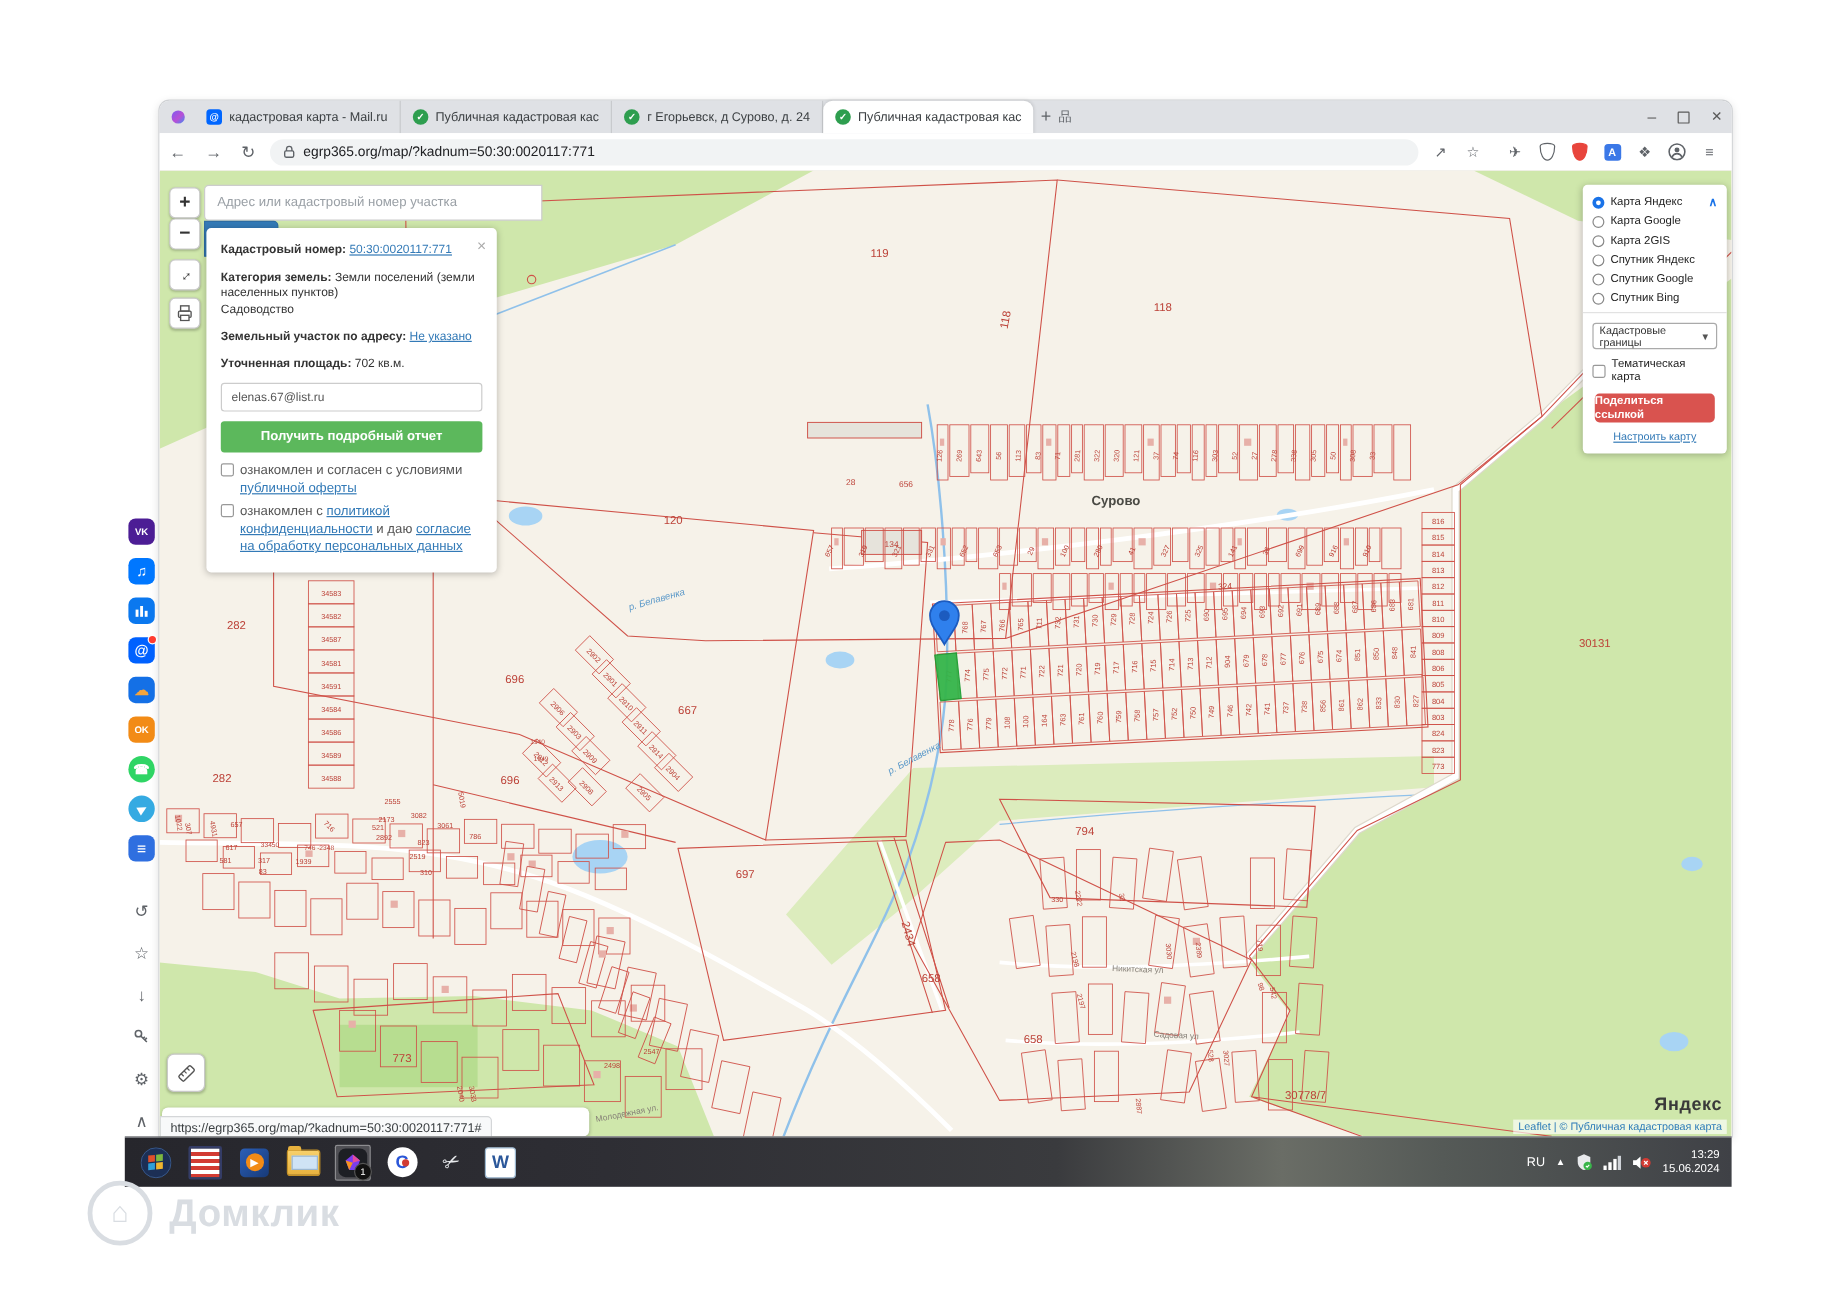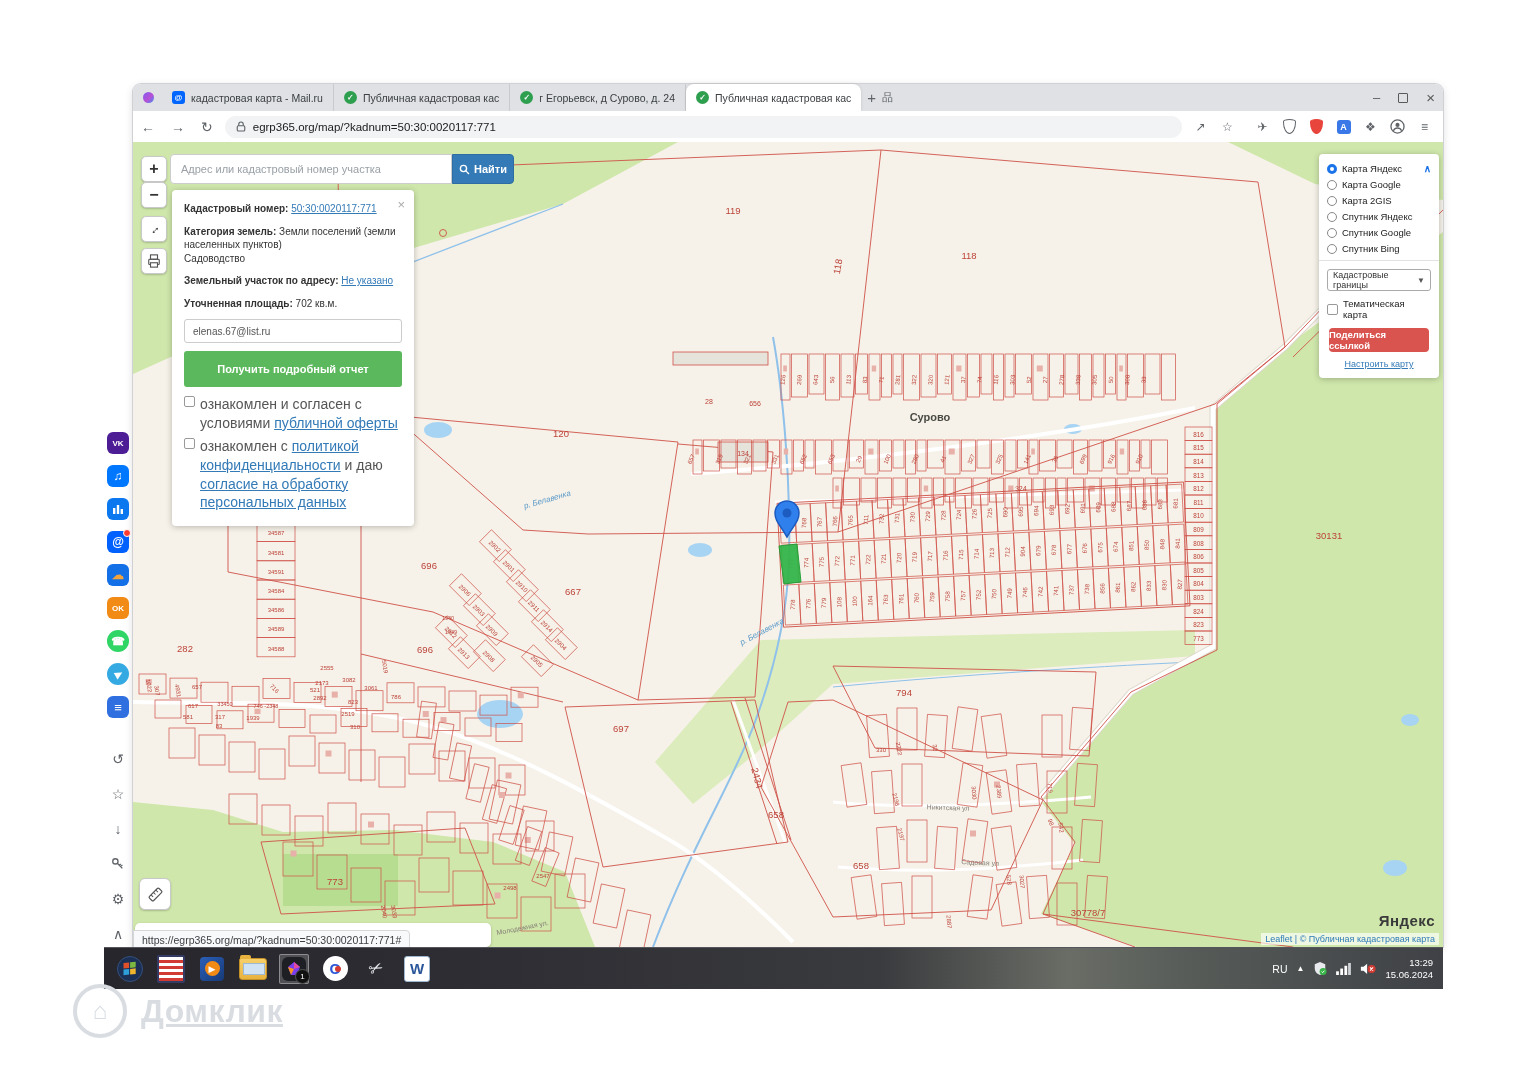--- a/index.html
+++ b/index.html
@@ -35,37 +35,37 @@
   
   .maparea{position:absolute;left:0;top:58px;width:1310px;height:805px;overflow:hidden;background:#f6f2e9;cursor:grab;}
   svg text{font-family:"Liberation Sans",sans-serif;}
   .cell{fill:none;stroke:#cf5148;stroke-width:.7;}
   .outl{fill:none;stroke:#cf5148;stroke-width:.9;}
   .house{fill:#e7b0a8;stroke:none;}
   .bld{fill:#e6e3db;stroke:#cf5148;stroke-width:.8;}
   
   .zbtn{width:24px;height:24px;background:#fff;border:1px solid #c9c9c9;border-radius:5px;box-shadow:0 1px 2px rgba(0,0,0,.2);
         display:flex;align-items:center;justify-content:center;font-size:16px;font-weight:bold;color:#333;cursor:pointer;}
-  .searchbar{left:37px;top:12px;display:flex;}
+  .searchbar{left:37px;top:12px;display:flex;flex-direction:column;}
   .sinput{width:282px;height:30px;background:#fff;border:1px solid #ccc;border-radius:4px 0 0 4px;box-sizing:border-box;
           font-size:11px;color:#9aa0a6;display:flex;align-items:center;padding-left:10px;}
   .sbtn{width:62px;height:30px;background:#337ab7;border:1px solid #2e6da4;border-radius:0 4px 4px 0;color:#fff;
         font-size:11px;font-weight:bold;display:flex;align-items:center;justify-content:center;gap:4px;cursor:pointer;box-sizing:border-box;}
   .ipanel{left:39px;top:48px;width:242px;background:#fff;border-radius:4px;box-shadow:0 1px 6px rgba(0,0,0,.25);
           padding:12px 12px 10px 12px;box-sizing:border-box;font-size:10px;color:#333;}
   .ipanel .row{margin-bottom:9px;line-height:1.35;}
   .ipanel b{font-weight:bold;}
   .lnk{color:#337ab7;text-decoration:underline;cursor:pointer;}
   .lnk.dash{text-decoration:none;border-bottom:1px dashed #337ab7;}
   .iclose{position:absolute;right:9px;top:7px;color:#aaa;font-size:13px;cursor:pointer;}
   .eminput{width:100%;height:24px;border:1px solid #ccc;border-radius:3px;box-sizing:border-box;display:flex;align-items:center;
            padding-left:8px;font-size:10px;color:#555;margin-bottom:8px;}
-  .gbtn{width:100%;height:36px;background:#5cb85c;border-radius:3px;color:#fff;font-size:11px;font-weight:bold;
+  .gbtn{width:100%;height:26px;background:#5cb85c;border-radius:3px;color:#fff;font-size:11px;font-weight:bold;
         display:flex;align-items:center;justify-content:center;cursor:pointer;margin-bottom:8px;}
-  .chkrow{display:flex;gap:5px;font-size:14px;color:#555;line-height:1.35;margin-bottom:4px;}
+  .chkrow{display:flex;gap:5px;font-size:11px;color:#555;line-height:1.35;margin-bottom:4px;}
   .chk{width:9px;height:9px;border:1px solid #999;border-radius:2px;background:#fff;flex:0 0 9px;margin-top:1px;cursor:pointer;}
   .centerlinks{text-align:center;font-size:9px;margin-top:8px;line-height:1.8;}
   .lpanel{left:1186px;top:12px;width:120px;background:#fff;border-radius:4px;box-shadow:0 1px 6px rgba(0,0,0,.25);
           padding:9px 8px;box-sizing:border-box;font-size:9.5px;color:#222;}
   .radrow{display:flex;align-items:center;gap:5px;margin-bottom:5px;cursor:pointer;}
   .rad{width:8px;height:8px;border:1px solid #888;border-radius:50%;background:#fff;flex:0 0 auto;}
   .rad.on{width:4px;height:4px;border:3px solid #1a73e8;}
   .lpchev{position:absolute;right:8px;top:9px;color:#1a73e8;font-size:10px;font-weight:bold;cursor:pointer;}
   .lpsel{border:1px solid #aaa;border-radius:3px;height:20px;display:flex;align-items:center;justify-content:space-between;
          padding:0 5px;margin:7px 0 7px 0;font-size:9px;color:#333;cursor:pointer;border-top:1px solid #aaa;}
@@ -93,21 +93,21 @@
   .taskbar{left:104px;top:947px;width:1339px;height:41px;
            background:linear-gradient(90deg,#26262c 0%,#2e2e34 30%,#3a3b3e 58%,#6a6d66 72%,#555a57 82%,#3f4146 100%);
            border-top:1px solid #55565c;display:flex;align-items:center;}
   .tbi{width:30px;height:30px;margin-left:11px;display:flex;align-items:center;justify-content:center;position:relative;cursor:pointer;}
   .tbi.active{background:rgba(255,255,255,.18);border:1px solid rgba(255,255,255,.35);border-radius:2px;box-sizing:border-box;}
   .tray{margin-left:auto;display:flex;align-items:center;gap:9px;padding-right:10px;color:#fff;}
   .clock{font-size:9.5px;text-align:right;line-height:1.25;}
   
   .wmark{left:73px;top:984px;display:flex;align-items:center;gap:14px;color:#d9dde2;}
   .wmc{width:46px;height:46px;border:4px solid #d9dde2;border-radius:50%;display:flex;align-items:center;justify-content:center;font-size:24px;}
-  .wmt{font-size:32px;font-weight:bold;letter-spacing:.5px;text-decoration:underline;}
+  .wmt{font-size:32px;font-weight:bold;letter-spacing:.5px;}
 </style>
 </head>
 <body>
 
 <div class="stage">
 
   <div class="abs bwin">
 
     <div class="tabstrip">
       <div class="blogo"></div>

